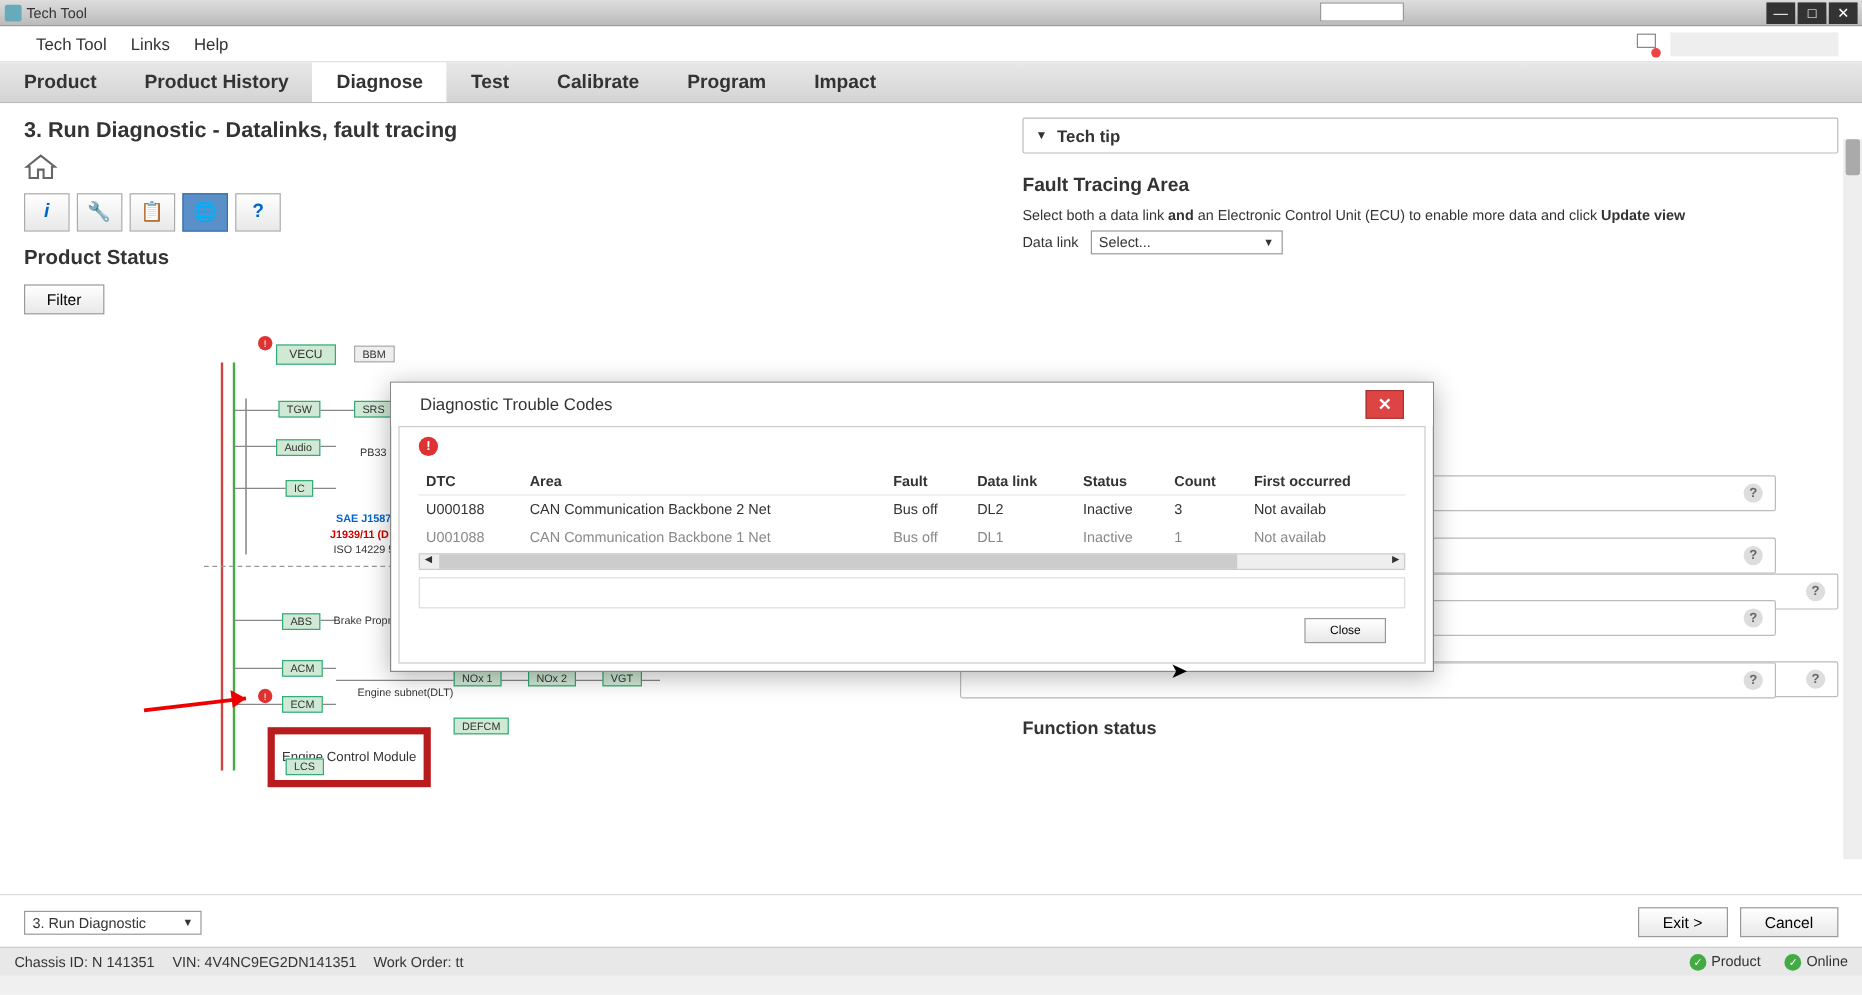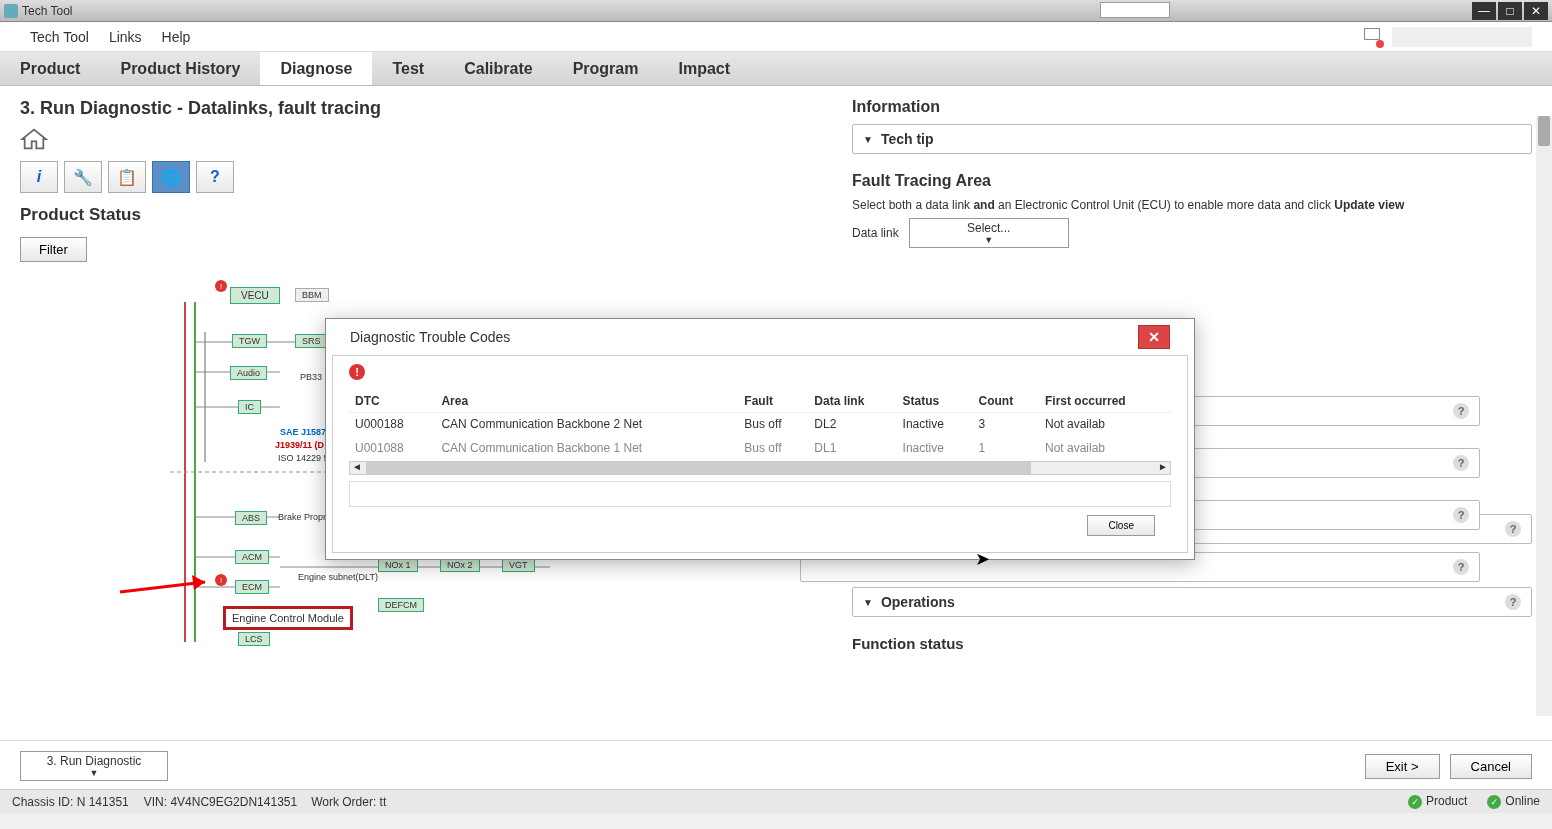--- a/index.html
+++ b/index.html
@@ -47,33 +47,33 @@
 
 .diagram { position: relative; width: 600px; height: 380px; margin-top: 10px; }
 .diagram svg { position: absolute; top: 0; left: 0; }
 .ecu-box { position: absolute; border: 1px solid #3a7; background: #cfe9d4; padding: 2px 10px; font-size: 10px; text-align: center; }
 .ecu-box.small { padding: 1px 6px; font-size: 9px; }
 .ecu-box.gray { background: #eee; border-color: #aaa; }
 .diagram-label { position: absolute; font-size: 9px; color: #333; }
 .diagram-label.blue { color: #06c; font-weight: bold; }
 .diagram-label.red { color: #c00; font-weight: bold; }
 .error-dot { position: absolute; width: 12px; height: 12px; background: #d33; border-radius: 50%; display: flex; align-items: center; justify-content: center; color: #fff; font-size: 8px; }
-.tooltip-box { position: absolute; background: #fff; border: 3px solid #b91c1c; padding: 3px 6px; font-size: 11px; }
+.tooltip-box { position: absolute; background: #fff; border: 6px solid #b91c1c; padding: 13px 6px; font-size: 11px; }
 
 
 .info-title { font-size: 16px; font-weight: bold; margin-bottom: 8px; }
 .collapsible { border: 1px solid #bbb; border-radius: 2px; margin-bottom: 10px; background: #fff; }
 .collapsible-header { padding: 6px 10px; display: flex; align-items: center; cursor: pointer; font-size: 14px; }
 .collapsible-arrow { margin-right: 8px; font-size: 10px; }
 .help-icon { margin-left: auto; width: 16px; height: 16px; border-radius: 50%; background: #ddd; color: #666; display: flex; align-items: center; justify-content: center; font-size: 11px; font-weight: bold; }
 
 .info-text { font-size: 12px; margin: 6px 0; }
 .form-row { display: flex; align-items: center; gap: 10px; margin: 6px 0; }
 .form-label { font-size: 12px; }
-.dropdown { border: 1px solid #999; padding: 2px 6px; background: #fff; display: flex; align-items: center; justify-content: space-between; font-size: 12px; cursor: pointer; flex-direction: column; }
+.dropdown { border: 1px solid #999; padding: 2px 6px; background: #fff; display: flex; align-items: center; justify-content: space-between; font-size: 12px; cursor: pointer; }
 .dropdown-arrow { font-size: 9px; }
 
 
 .dialog-overlay { position: absolute; top: 318px; left: 325px; width: 870px; background: #fff; border: 1px solid #888; box-shadow: 0 4px 20px rgba(0,0,0,0.3); }
 .dialog-titlebar { display: flex; align-items: center; padding: 6px 24px; background: #fff; }
 .dialog-title { font-size: 14px; }
 .dialog-close-x { margin-left: auto; width: 32px; height: 24px; background: #d44; color: #fff; display: flex; align-items: center; justify-content: center; font-size: 14px; font-weight: bold; cursor: pointer; border: 1px solid #a33; }
 .dialog-body { padding: 8px 16px; border: 1px solid #ccc; margin: 0 6px 6px 6px; }
 .dialog-heading { display: flex; align-items: center; font-size: 16px; font-weight: bold; margin-bottom: 10px; }
 .error-icon { width: 16px; height: 16px; background: #d33; border-radius: 50%; color: #fff; display: flex; align-items: center; justify-content: center; font-size: 11px; margin-right: 8px; }
@@ -195,21 +195,20 @@
       <div class="ecu-box small" style="left:358px;top:286px;">NOx 1</div>
       <div class="ecu-box small" style="left:420px;top:286px;">NOx 2</div>
       <div class="ecu-box small" style="left:482px;top:286px;">VGT</div>
       <div class="ecu-box small" style="left:358px;top:326px;">DEFCM</div>
       <div class="tooltip-box" style="left:203px;top:334px;">Engine Control Module</div>
       <div class="ecu-box small" style="left:218px;top:360px;">LCS</div>
     </div>
   </div>
 
   <div class="right-pane">
-    <div class="info-title">Information</div>
     <div class="collapsible">
       <div class="collapsible-header">
         <span class="collapsible-arrow">▼</span>
         <span style="font-weight:bold;">Tech tip</span>
       </div>
     </div>
     <div class="info-title" style="margin-top:18px;">Fault Tracing Area</div>
     <div class="info-text">
       <span>Select both a data link </span><b>and</b><span> an Electronic Control Unit (ECU) to enable more data and click </span><b>Update view</b>
     </div>

